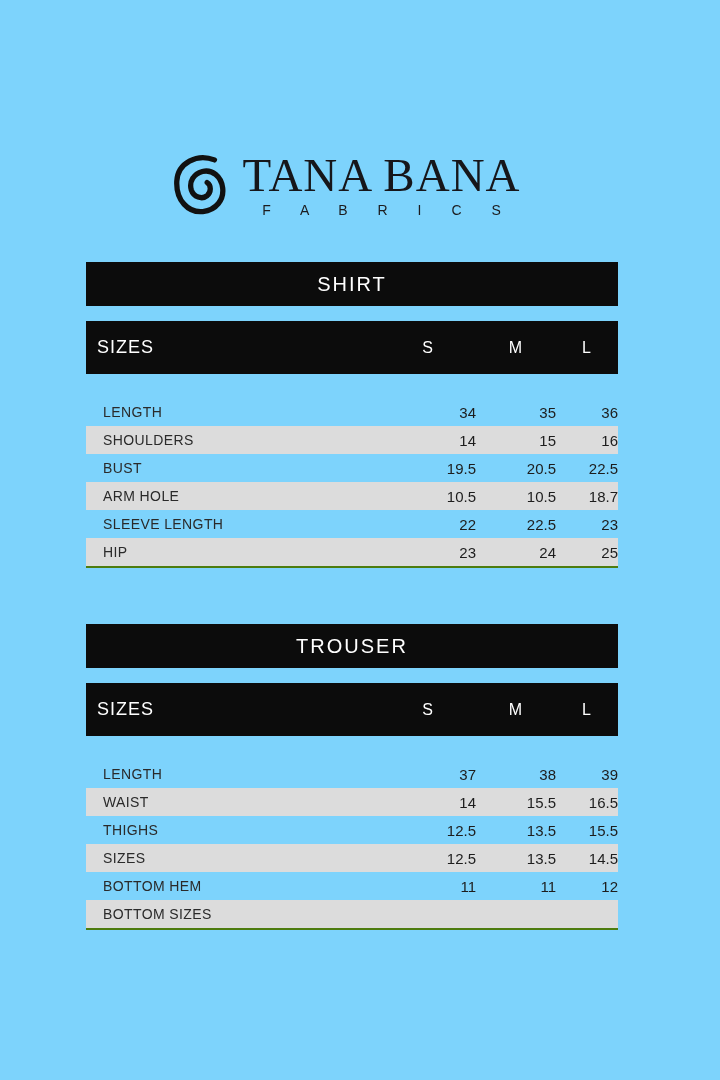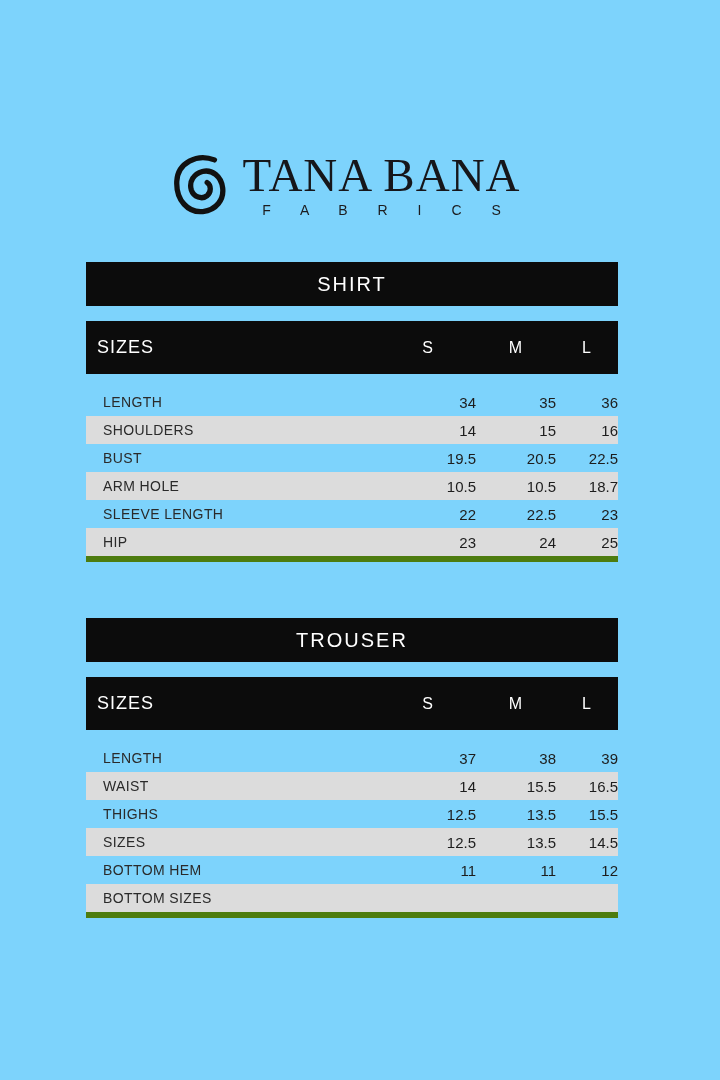--- a/index.html
+++ b/index.html
@@ -34,21 +34,21 @@
     display:flex;align-items:center;justify-content:center;
     font-size:20px;letter-spacing:2px;
   }
   .table-header{
     height:53px;margin-top:15px;background:#0c0c0c;color:#fff;
     display:grid;grid-template-columns:1fr 96px 80px 62px;align-items:center;
   }
   .th-label{padding-left:11px;font-size:18px;letter-spacing:1px;}
   .th-col{text-align:center;font-size:16px;letter-spacing:1px;}
 
-  .rows{margin-top:14px;border-bottom:6px solid #4d7c0f;}
+  .rows{margin-top:24px;border-bottom:2px solid #4d7c0f;}
   .row{
     height:28px;display:grid;grid-template-columns:1fr 96px 80px 62px;
     align-items:center;font-size:14px;
   }
   .row:nth-child(even){background:#dcdcdc;}
   .cell.label{padding-left:17px;letter-spacing:.4px;color:#2a2a2a;}
   .cell.val{text-align:right;font-size:15px;color:#1d1d1d;}
 
   .table--trouser{margin-top:56px;}
 </style>

